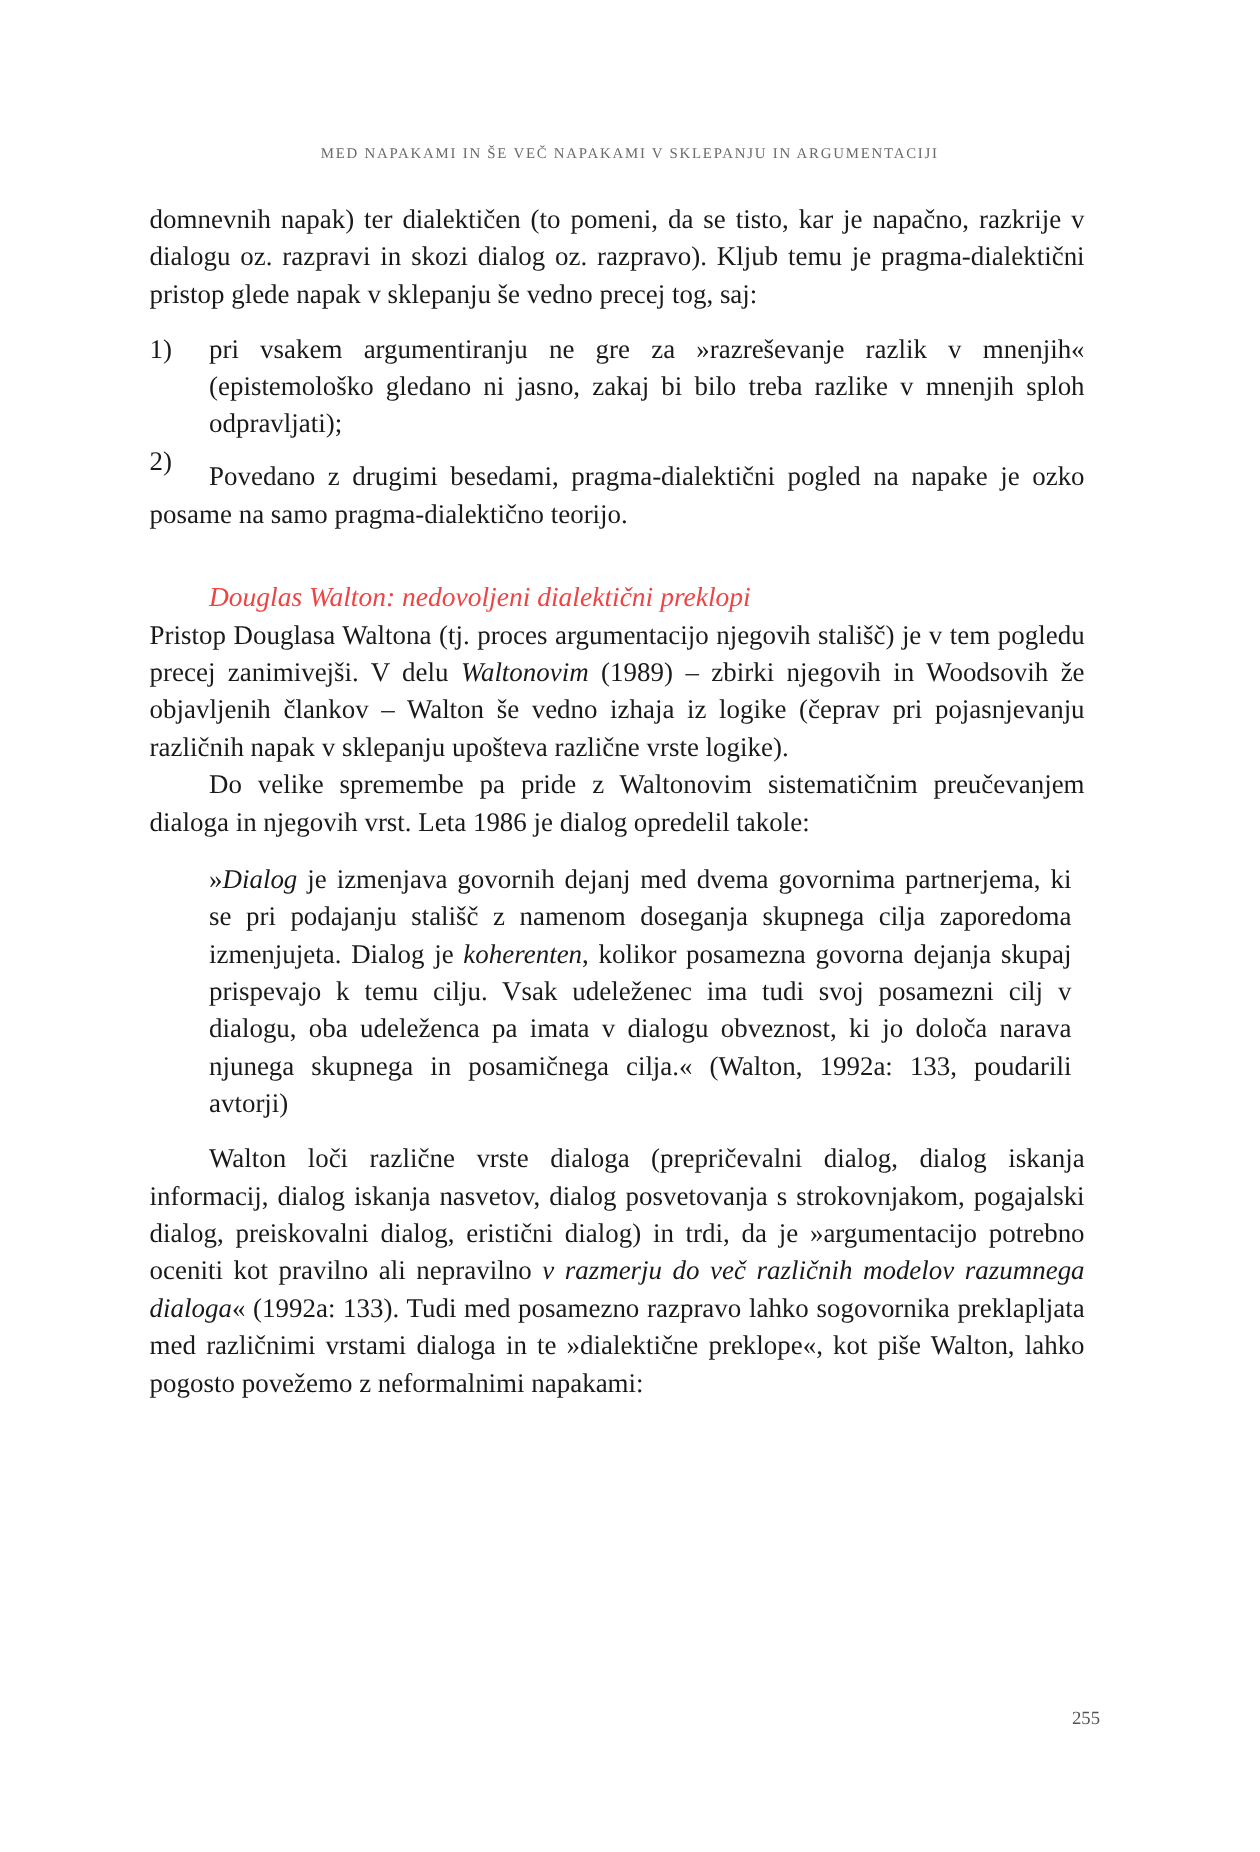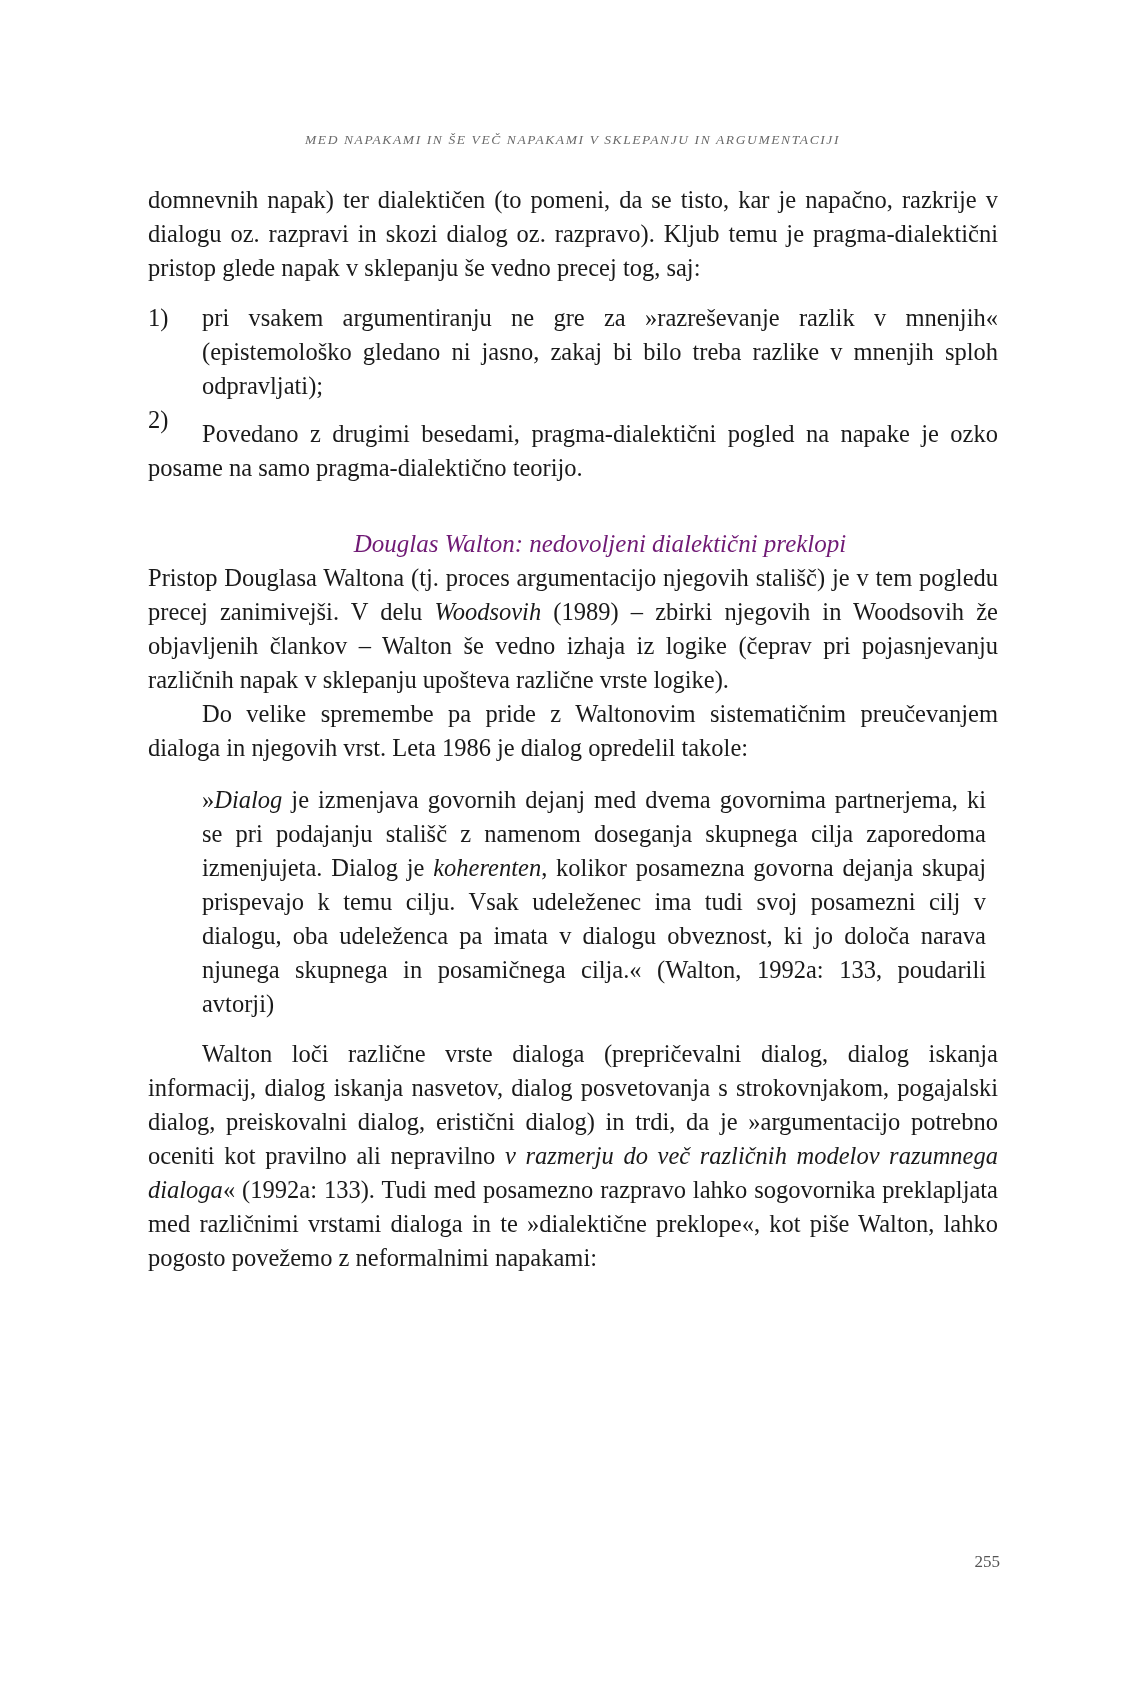--- a/index.html
+++ b/index.html
@@ -5,35 +5,35 @@
   html, body { margin: 0; padding: 0; background: #ffffff; }
   body { width: 1145px; height: 1684px; position: relative; overflow: hidden; }
   .page {
     position: absolute; left: 0; top: 0; width: 1145px; height: 1684px;
     font-family: "Liberation Serif", "DejaVu Serif", serif;
     color: #1a1a1a;
   }
   .running-head {
     position: absolute; top: 132px; left: 0; width: 1145px;
     text-align: center; font-size: 13.5px; letter-spacing: 1.6px;
-    color: #6a6a6a; text-transform: uppercase; font-style: italic;
+    color: #6a6a6a; text-transform: uppercase;
   }
   .body {
-    position: absolute; left: 148px; top: 183px; width: 850px;
+    position: absolute; left: 136px; top: 183px; width: 850px;
     font-size: 24.5px; line-height: 34px; text-align: justify;
     hyphens: manual;
   }
   p { margin: 0; }
   .indent { text-indent: 54px; }
   ol.items { list-style: none; margin: 16px 0 14px 0; padding: 0; }
   ol.items li { position: relative; padding-left: 54px; }
   ol.items li .num { position: absolute; left: 0; top: 0; }
   .subhead {
-    font-style: italic; color: #701a75; margin-top: 42px;
-    padding-left: 54px; font-size: 25px; line-height: 34px; text-align: center;
+    font-style: italic; color: #ef4444; margin-top: 42px;
+    padding-left: 54px; font-size: 25px; line-height: 34px; text-align: left;
   }
   .quote { margin: 18px 12px 16px 54px; }
   em { font-style: italic; }
   .folio {
     position: absolute; top: 1552px; left: 960px; width: 40px;
     font-size: 17px; color: #555; text-align: right;
   }
 </style>
 </head>
 <body>
@@ -51,21 +51,21 @@
       </li>
       <li>
         <span class="num">2)</span>
       </li>
     </ol>
 
     <p class="indent">Povedano z drugimi besedami, pragma-dialektični pogled na napake je ozko posame na samo pragma-dialektično teorijo.</p>
 
     <div class="subhead">Douglas Walton: nedovoljeni dialektični preklopi</div>
 
-    <p><span>Pristop Douglasa Waltona (tj. proces argumentacijo njegovih stališč) je v tem pogledu precej zanimivejši. V delu </span><em>Woodsovih</em><span> (1989) – zbirki njego­vih in Woodsovih že objavljenih člankov – Walton še vedno izhaja iz logi­ke (čeprav pri pojasnjevanju različnih napak v sklepanju upošteva različ­ne vrste logike).</span></p>
+    <p><span>Pristop Douglasa Waltona (tj. proces argumentacijo njegovih stališč) je v tem pogledu precej zanimivejši. V delu </span><em>Waltonovim</em><span> (1989) – zbirki njego­vih in Woodsovih že objavljenih člankov – Walton še vedno izhaja iz logi­ke (čeprav pri pojasnjevanju različnih napak v sklepanju upošteva različ­ne vrste logike).</span></p>
 
     <p class="indent">Do velike spremembe pa pride z Waltonovim sistematičnim preučeva­njem dialoga in njegovih vrst. Leta 1986 je dialog opredelil takole:</p>
 
     <p class="quote"><span>»</span><em>Dialog</em><span> je izmenjava govornih dejanj med dvema govornima par­tnerjema, ki se pri podajanju stališč z namenom doseganja sku­pnega cilja zaporedoma izmenjujeta. Dialog je </span><em>koherenten</em><span>, koli­kor posamezna govorna dejanja skupaj prispevajo k temu cilju. Vsak udeleženec ima tudi svoj posamezni cilj v dialogu, oba ude­leženca pa imata v dialogu obveznost, ki jo določa narava njune­ga skupnega in posamičnega cilja.« (Walton, 1992a: 133, poudari­li avtorji)</span></p>
 
     <p class="indent"><span>Walton loči različne vrste dialoga (prepričevalni dialog, dialog iska­nja informacij, dialog iskanja nasvetov, dialog posvetovanja s strokovnja­kom, pogajalski dialog, preiskovalni dialog, eristični dialog) in trdi, da je »argumentacijo potrebno oceniti kot pravilno ali nepravilno </span><em>v razmerju do več različnih modelov razumnega dialoga</em><span>« (1992a: 133). Tudi med posame­zno razpravo lahko sogovornika preklapljata med različnimi vrstami dia­loga in te »dialektične preklope«, kot piše Walton, lahko pogosto povežemo z neformalnimi napakami:</span></p>
   </div>
 
   <div class="folio">255</div>
 </div>

